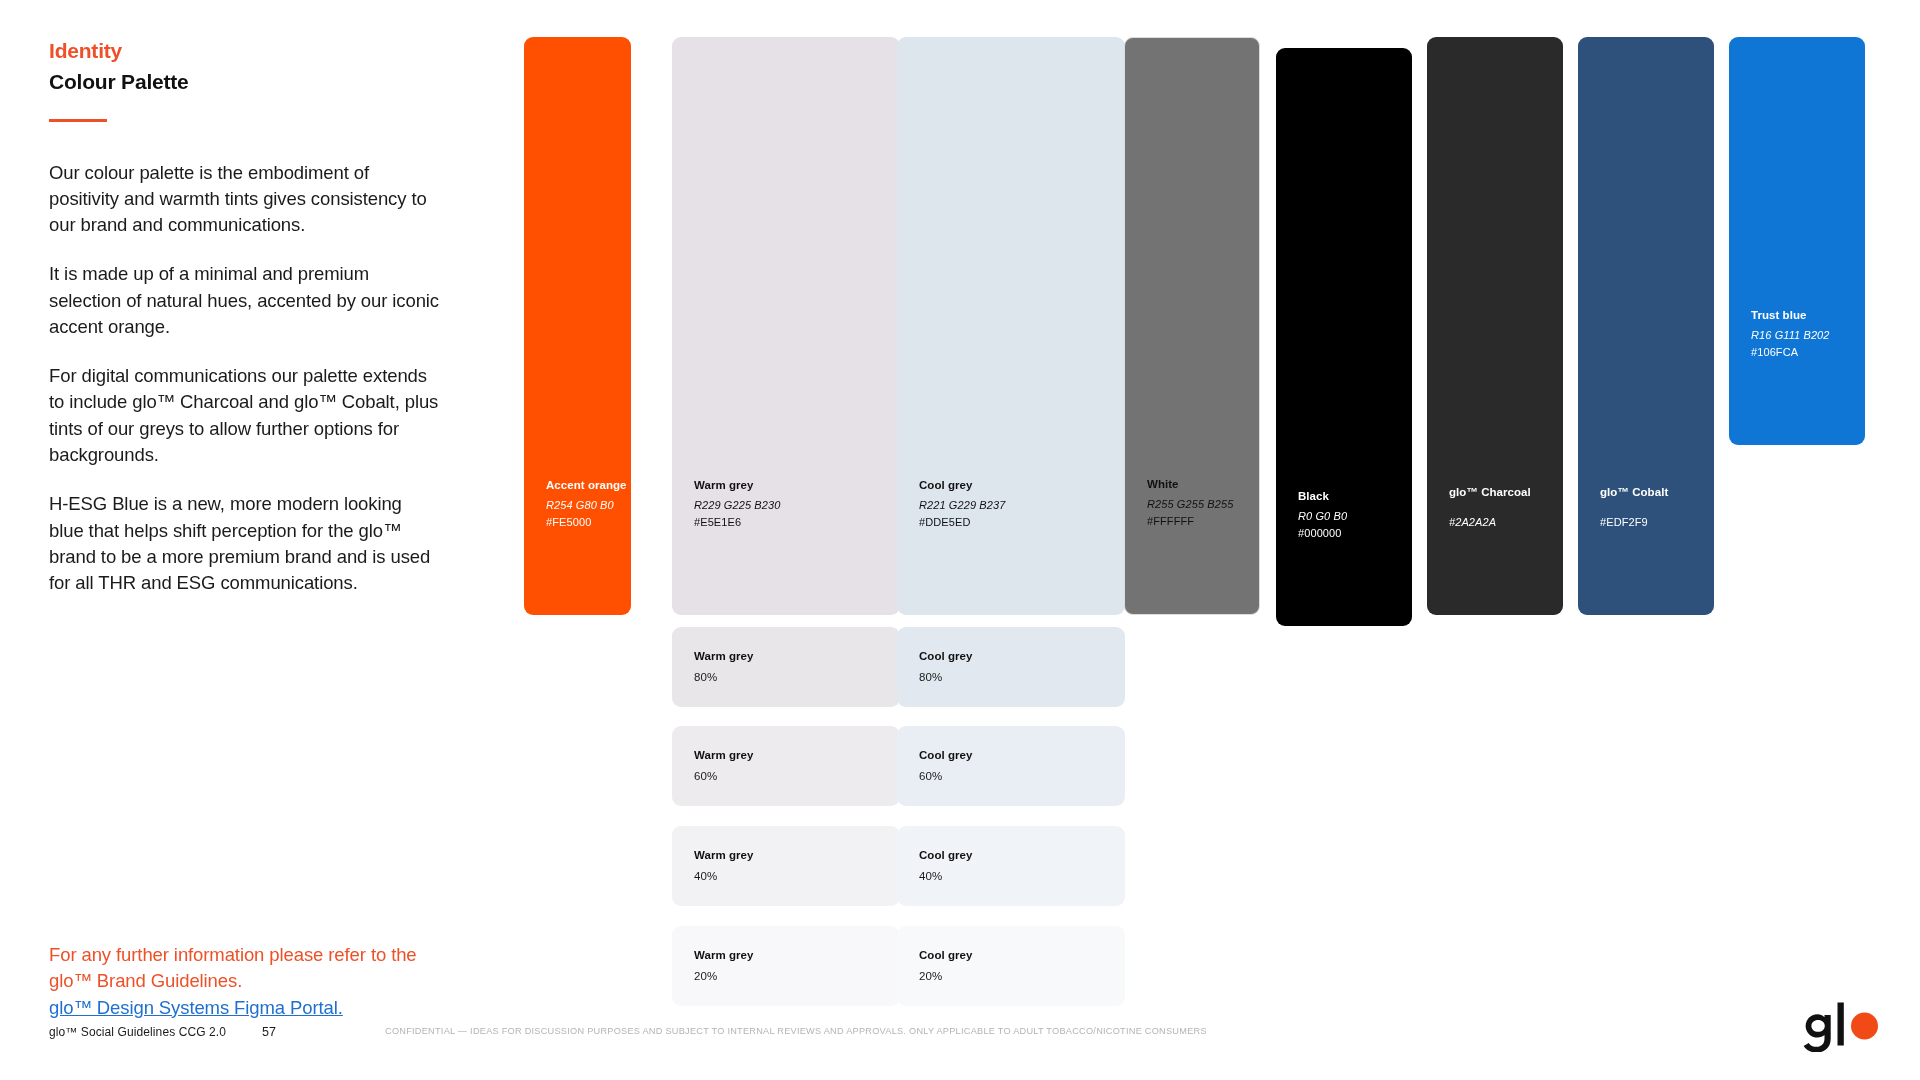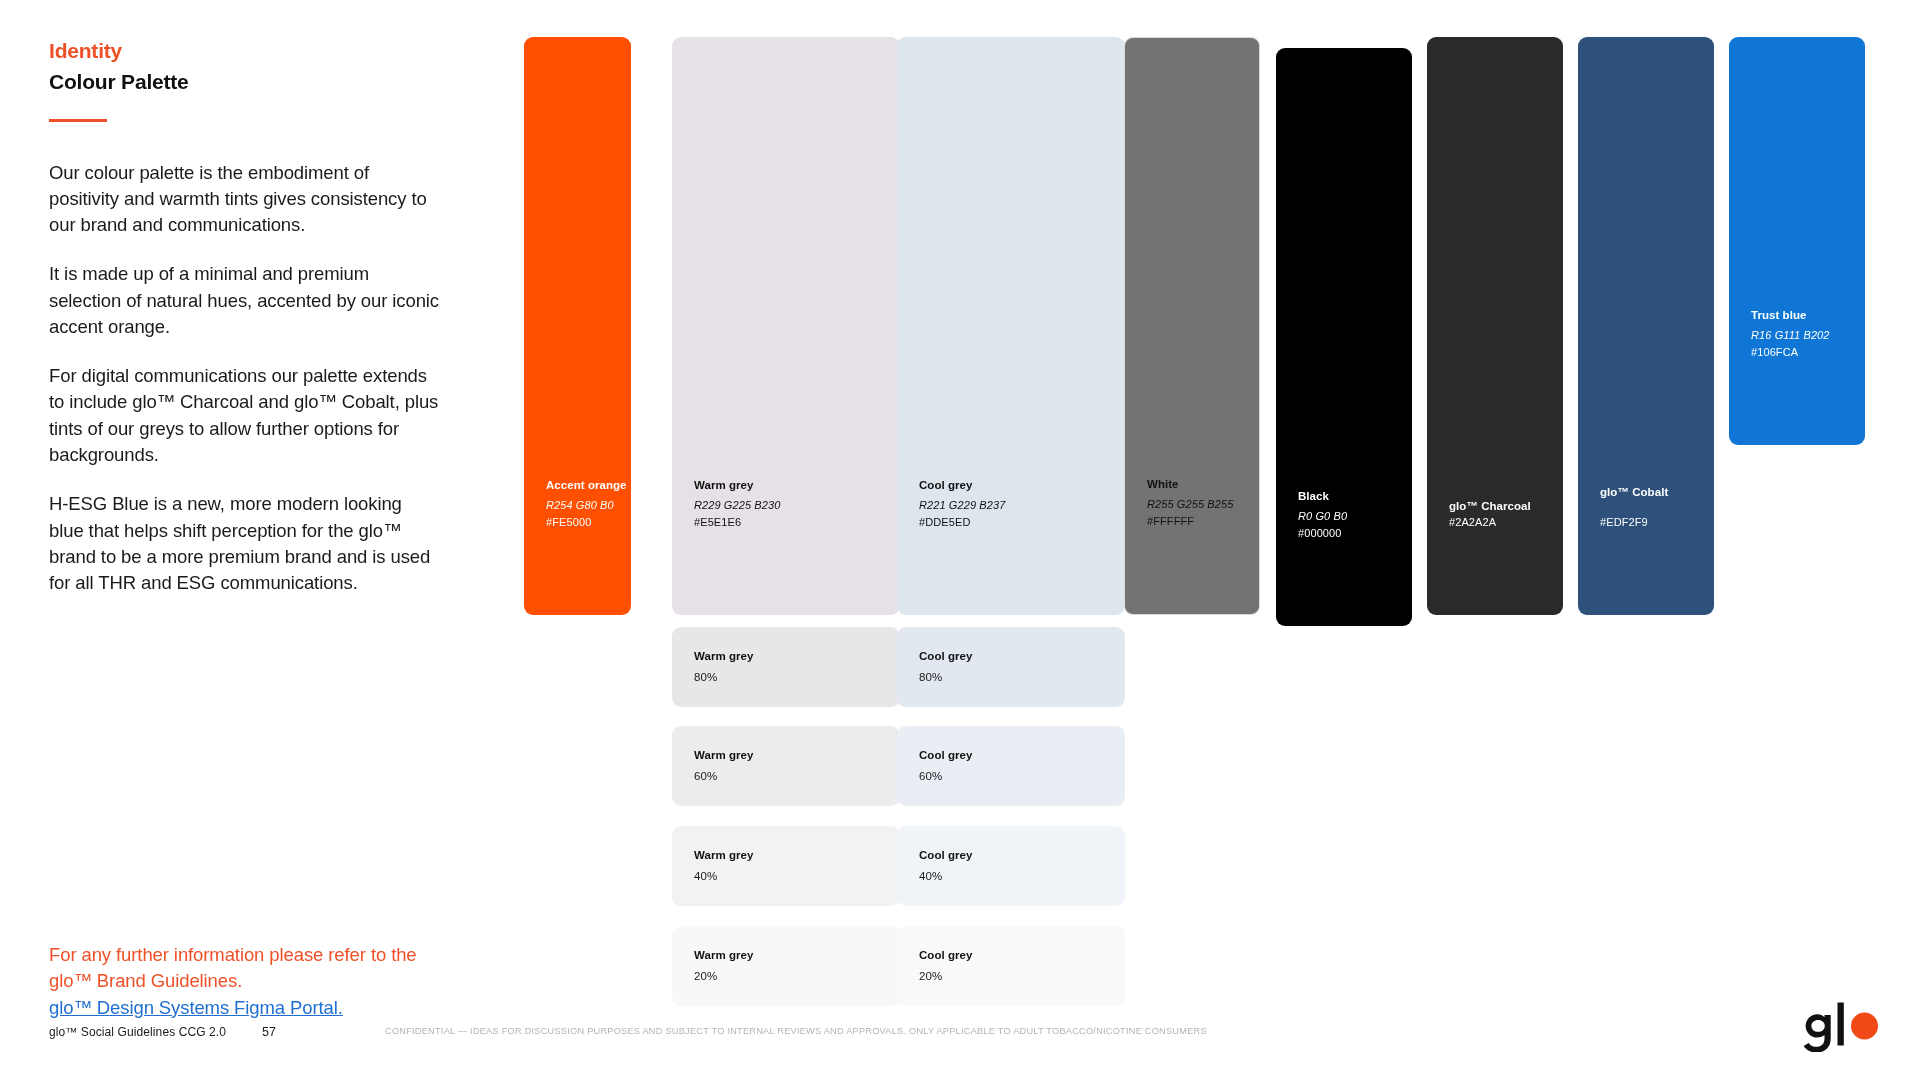--- a/index.html
+++ b/index.html
@@ -163,21 +163,21 @@
       <div class="swatch" style="left: 752px; width: 136px; top: 11px; height: 578px; background: rgb(0, 0, 0);">
         <div class="swatch-label" style="color: rgb(255, 255, 255);">
           <div class="sw-name">Black</div>
           <div class="sw-rgb">R0 G0 B0</div>
           <div class="sw-hex">#000000</div>
         </div>
       </div>
       <div class="swatch" style="left: 903px; width: 136px; top: 0px; height: 578px; background: rgb(42, 42, 42); padding-left: 22px;">
         <div class="swatch-label" style="color: rgb(255, 255, 255);">
           <div class="sw-name">glo™ Charcoal</div>
-          <div class="sw-hex" style="">#2A2A2A</div>
+          <div class="sw-hex" style="margin-top: 14px; font-style: italic;">#2A2A2A</div>
         </div>
       </div>
       <div class="swatch" style="left: 1054px; width: 136px; top: 0px; height: 578px; background: rgb(46, 81, 124);">
         <div class="swatch-label" style="color: rgb(255, 255, 255);">
           <div class="sw-name">glo™ Cobalt</div>
           <div class="sw-hex" style="margin-top: 14px;">#EDF2F9</div>
         </div>
       </div>
       <div class="swatch" style="left: 1205px; width: 136px; top: 0px; height: 408px; background: rgb(15, 118, 214);">
         <div class="swatch-label" style="color: rgb(255, 255, 255);">

